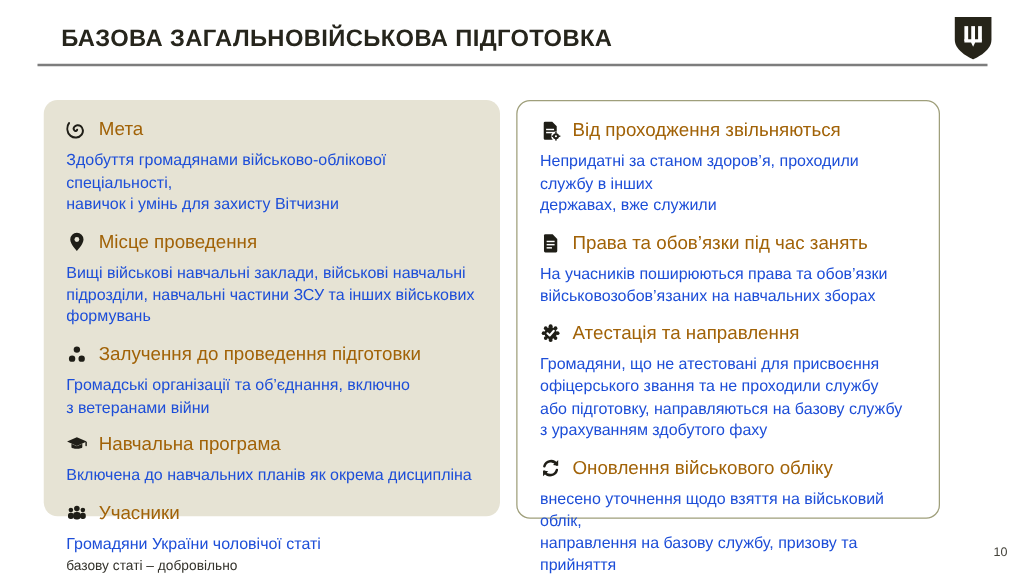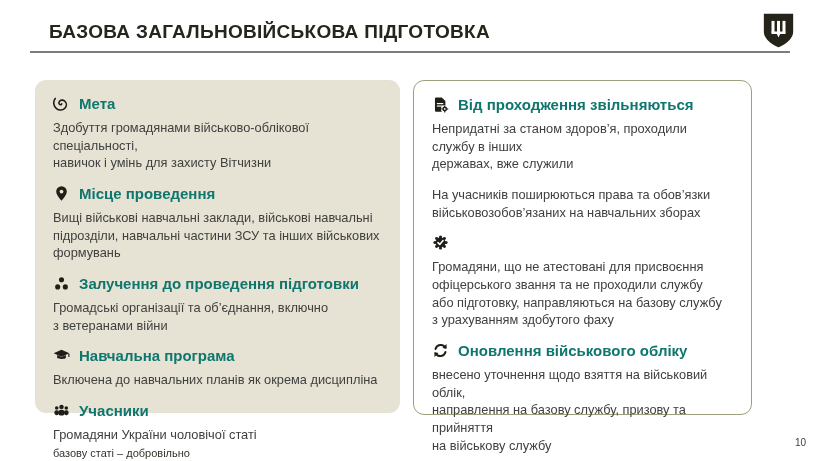--- a/index.html
+++ b/index.html
@@ -36,26 +36,26 @@
   }
   .panel-right {
     left: 413px; width: 339px; height: 335px;
     background: #ffffff; border: 1px solid #9f9f7b;
   }
 
   .section { margin-bottom: 13px; }
   .section:last-child { margin-bottom: 0; margin-top: 12px; }
   .sec-head {
     display: flex; align-items: center; gap: 9px;
-    font-size: 15px; font-weight: 700; color: #0f766e;
+    font-size: 15px; font-weight: 400; color: #a16207;
     margin-bottom: 7px;
   }
   .sec-head .ic { flex: 0 0 auto; width: 17px; height: 17px; display: inline-block; }
   .sec-body {
-    font-size: 12.8px; line-height: 1.38; color: #404040;
+    font-size: 12.8px; line-height: 1.38; color: #1d4ed8;
     white-space: pre-line;
   }
   .sec-note {
     font-size: 11px; color: #34332c; margin-top: 3px;
   }
 
   .page-number {
     position: absolute; right: 14px; bottom: 13px;
     font-size: 10px; color: #43423a;
   }
@@ -182,20 +182,31 @@
             <circle cx="12" cy="12.2" r="0.8" fill="#ffffff"></circle>
           </svg>
         </span>
         <span>Від проходження звільняються</span>
       </div>
       <div class="sec-body">Непридатні за станом здоров’я, проходили службу в інших
 державах, вже служили</div>
     </div>
 
     <div class="section">
+      <div class="sec-head">
+        <span class="ic">
+          <svg viewBox="0 0 16 16">
+            <path d="M4 1.3h5.5L13 4.8v9.2a1 1 0 0 1-1 1H4a1 1 0 0 1-1-1V2.3a1 1 0 0 1 1-1z" fill="#1f1e17"></path>
+            <rect x="5" y="6.2" width="6" height="1.1" fill="#ffffff"></rect>
+            <rect x="5" y="8.6" width="6" height="1.1" fill="#ffffff"></rect>
+            <rect x="5" y="11" width="4" height="1.1" fill="#ffffff"></rect>
+          </svg>
+        </span>
+        <span>Права та обов’язки під час занять</span>
+      </div>
       <div class="sec-body">На учасників поширюються права та обов’язки
 військовозобов’язаних на навчальних зборах</div>
     </div>
 
     <div class="section">
       <div class="sec-head">
         <span class="ic">
           <svg viewBox="0 0 16 16">
             <g fill="#1f1e17">
               <circle cx="8" cy="8" r="4.6"></circle>
@@ -204,20 +215,21 @@
               <circle cx="2.8" cy="8" r="1.5"></circle>
               <circle cx="13.2" cy="8" r="1.5"></circle>
               <circle cx="4.3" cy="4.3" r="1.4"></circle>
               <circle cx="11.7" cy="4.3" r="1.4"></circle>
               <circle cx="4.3" cy="11.7" r="1.4"></circle>
               <circle cx="11.7" cy="11.7" r="1.4"></circle>
             </g>
             <path d="M5.6 8.1l1.7 1.7 3.1-3.6" fill="none" stroke="#ffffff" stroke-width="1.5" stroke-linecap="round" stroke-linejoin="round"></path>
           </svg>
         </span>
+        <span>Атестація та направлення</span>
       </div>
       <div class="sec-body">Громадяни, що не атестовані для присвоєння
 офіцерського звання та не проходили службу
 або підготовку, направляються на базову службу
 з урахуванням здобутого фаху</div>
     </div>
 
     <div class="section">
       <div class="sec-head">
         <span class="ic">

